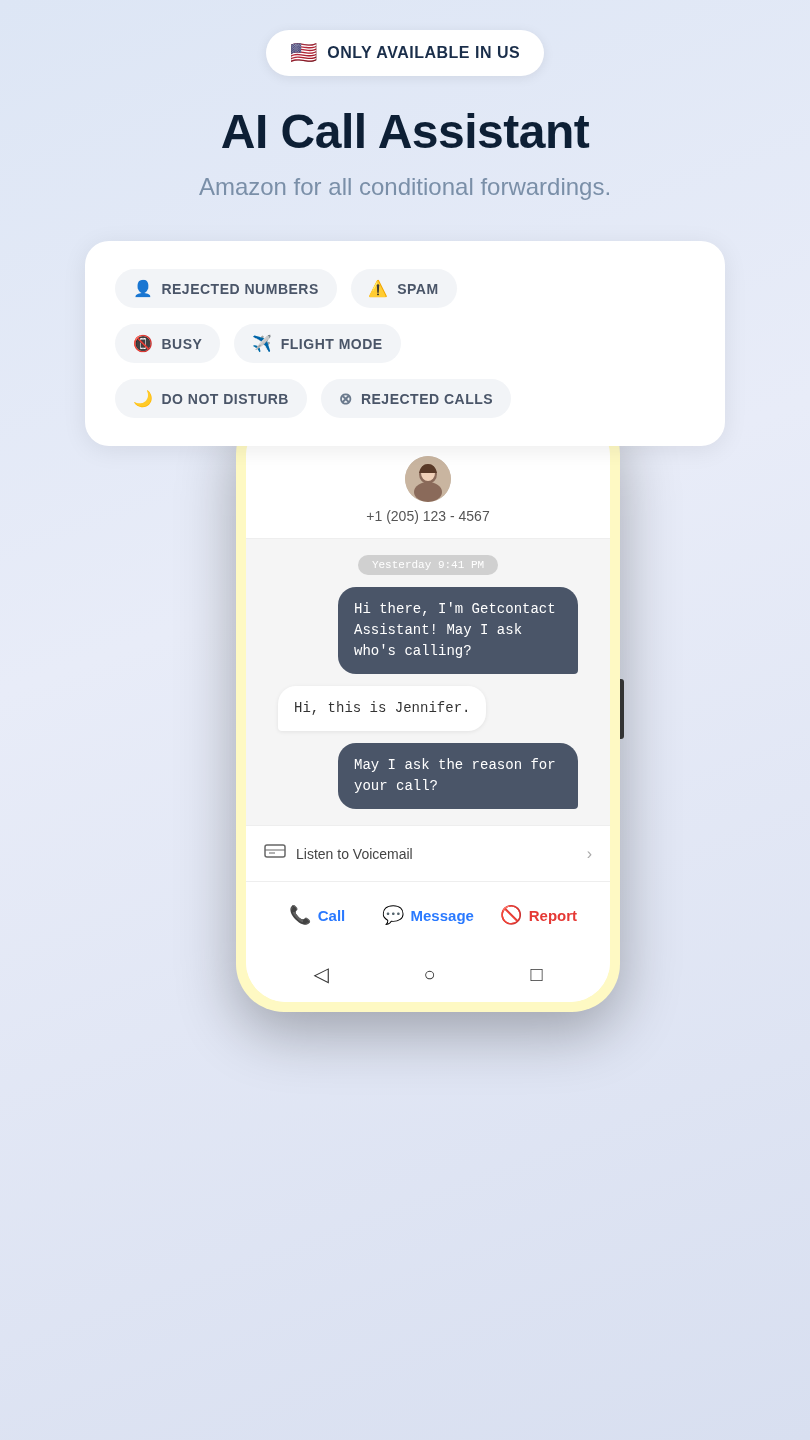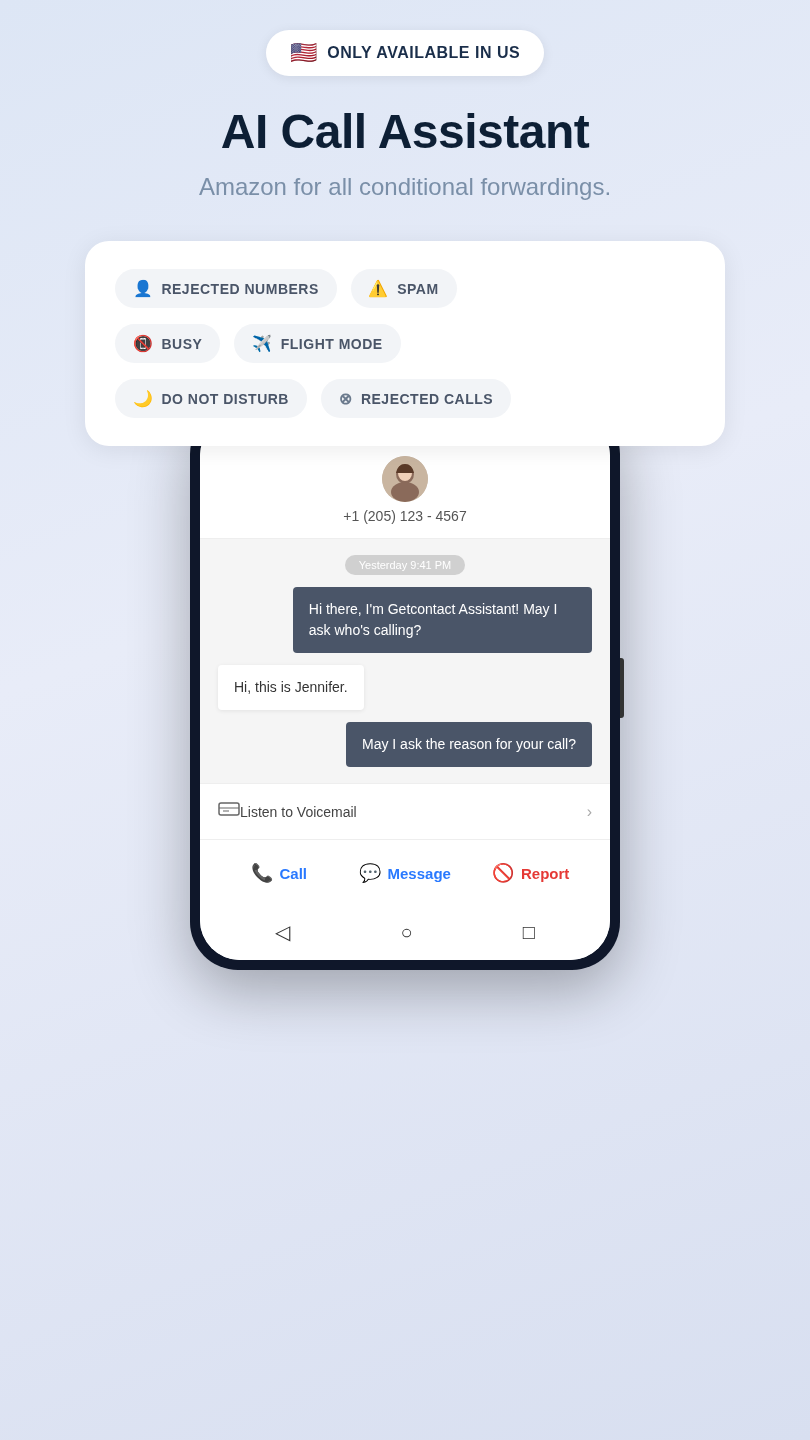--- a/index.html
+++ b/index.html
@@ -88,24 +88,25 @@
       color: #6b7a8d;
     }
 
     
     .phone-wrapper {
       position: relative;
       z-index: 5;
       width: 430px;
     }
     .phone-outer {
-      background: #0f172a;
+      background: #fef9c3;
       border-radius: 48px;
       padding: 10px;
       box-shadow: 0 20px 60px rgba(0,0,0,0.3);
+      margin-left: 46px;
     }
     .phone-inner {
       background: white;
       border-radius: 40px;
       overflow: hidden;
       position: relative;
     }
     .phone-notch {
       height: 28px;
       background: white;
@@ -140,39 +141,40 @@
       margin-bottom: 6px;
     }
     .phone-number {
       font-size: 14px;
       color: #555;
       font-weight: 500;
     }
 
     
     .messages-container {
-      padding: 16px 18px;
+      padding: 16px 32px;
       display: flex;
       flex-direction: column;
       gap: 12px;
       background: #f5f5f5;
+      font-family: Liberation Mono, monospace;
     }
     .time-badge {
       align-self: center;
       background: #d0d0d0;
       color: white;
       font-size: 11px;
       padding: 4px 14px;
       border-radius: 20px;
       font-weight: 500;
     }
     .msg-bubble {
       max-width: 80%;
       padding: 12px 16px;
-      border-radius: 4px;
+      border-radius: 18px;
       font-size: 14px;
       line-height: 1.5;
     }
     .msg-bubble.ai {
       background: #4a5568;
       color: white;
       align-self: flex-end;
       border-bottom-right-radius: 4px;
     }
     .msg-bubble.user {
@@ -190,20 +192,21 @@
       align-items: center;
       justify-content: space-between;
       padding: 16px 18px;
       border-top: 1px solid #eee;
       border-bottom: 1px solid #eee;
       background: white;
     }
     .voicemail-left {
       display: flex;
       align-items: center;
+      gap: 10px;
       font-size: 14px;
       color: #444;
     }
     .voicemail-icon { font-size: 18px; color: #666; }
     .chevron { font-size: 16px; color: #aaa; }
 
     
     .action-buttons {
       display: flex;
       gap: 0;

